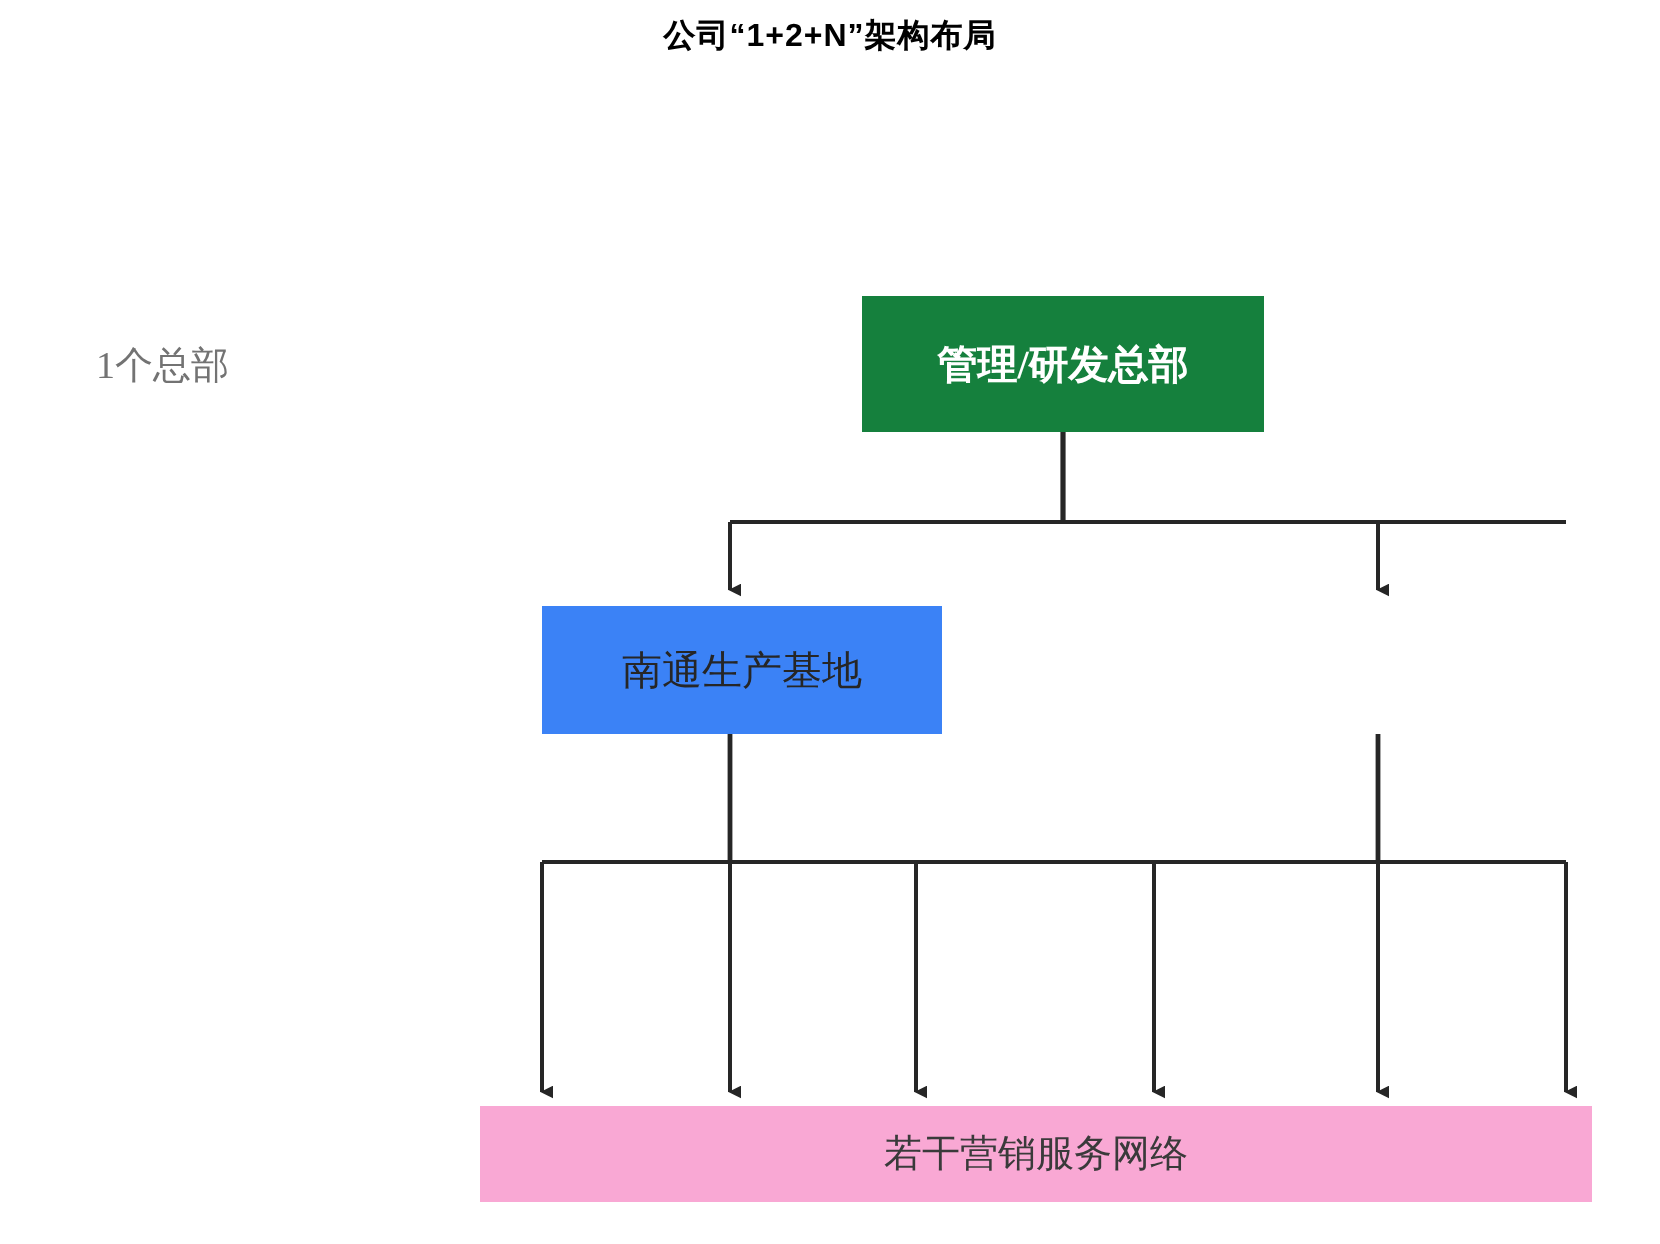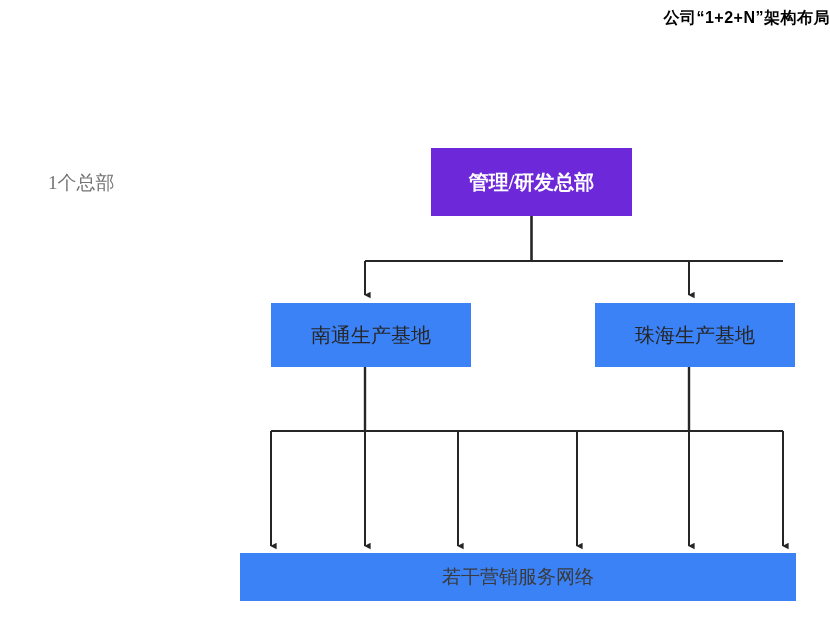--- a/index.html
+++ b/index.html
@@ -19,21 +19,21 @@
     width: 830px;
     height: 622px;
   }
 
   
   .title {
     position: absolute;
     left: 0;
     top: 8px;
     width: 830px;
-    text-align: right;
+    text-align: center;
     font-size: 16px;
     font-weight: bold;
     color: #000000;
     letter-spacing: 0.5px;
     font-family: "Liberation Sans", "DejaVu Sans", sans-serif;
   }
 
   
   .row-label {
     position: absolute;
@@ -53,41 +53,41 @@
     align-items: center;
     justify-content: center;
     box-sizing: border-box;
     font-family: "Liberation Serif", "DejaVu Serif", serif;
   }
   .node-hq {
     left: 431px;
     top: 148px;
     width: 201px;
     height: 68px;
-    background: #6d28d9;
+    background: #15803d;
     color: #ffffff;
     font-size: 20px;
     font-weight: bold;
   }
   .node-base {
     top: 303px;
     width: 200px;
     height: 64px;
     background: #3b82f6;
     color: #262626;
     font-size: 20px;
   }
   .node-base-left  { left: 271px; }
   .node-base-right { left: 595px; }
   .node-network {
     left: 240px;
     top: 553px;
     width: 556px;
     height: 48px;
-    background: #3b82f6;
+    background: #f9a8d4;
     color: #3a3a3a;
     font-size: 19px;
   }
 
   
   #wires {
     position: absolute;
     left: 0;
     top: 0;
     width: 830px;
@@ -128,17 +128,16 @@
       <path d="M577,431 L577,546" stroke="#262626" stroke-width="2" fill="none" marker-end="url(#arrowhead)"></path>
       <path d="M689,431 L689,546" stroke="#262626" stroke-width="2" fill="none" marker-end="url(#arrowhead)"></path>
       <path d="M783,431 L783,546" stroke="#262626" stroke-width="2" fill="none" marker-end="url(#arrowhead)"></path>
     </g>
   </svg>
 
   <div class="node node-hq">管理/研发总部</div>
 
   <div class="node node-base node-base-left">南通生产基地</div>
 
-  <div class="node node-base node-base-right">珠海生产基地</div>
 
   <div class="node node-network">若干营销服务网络</div>
 
 </div>
 
 </body></html>

